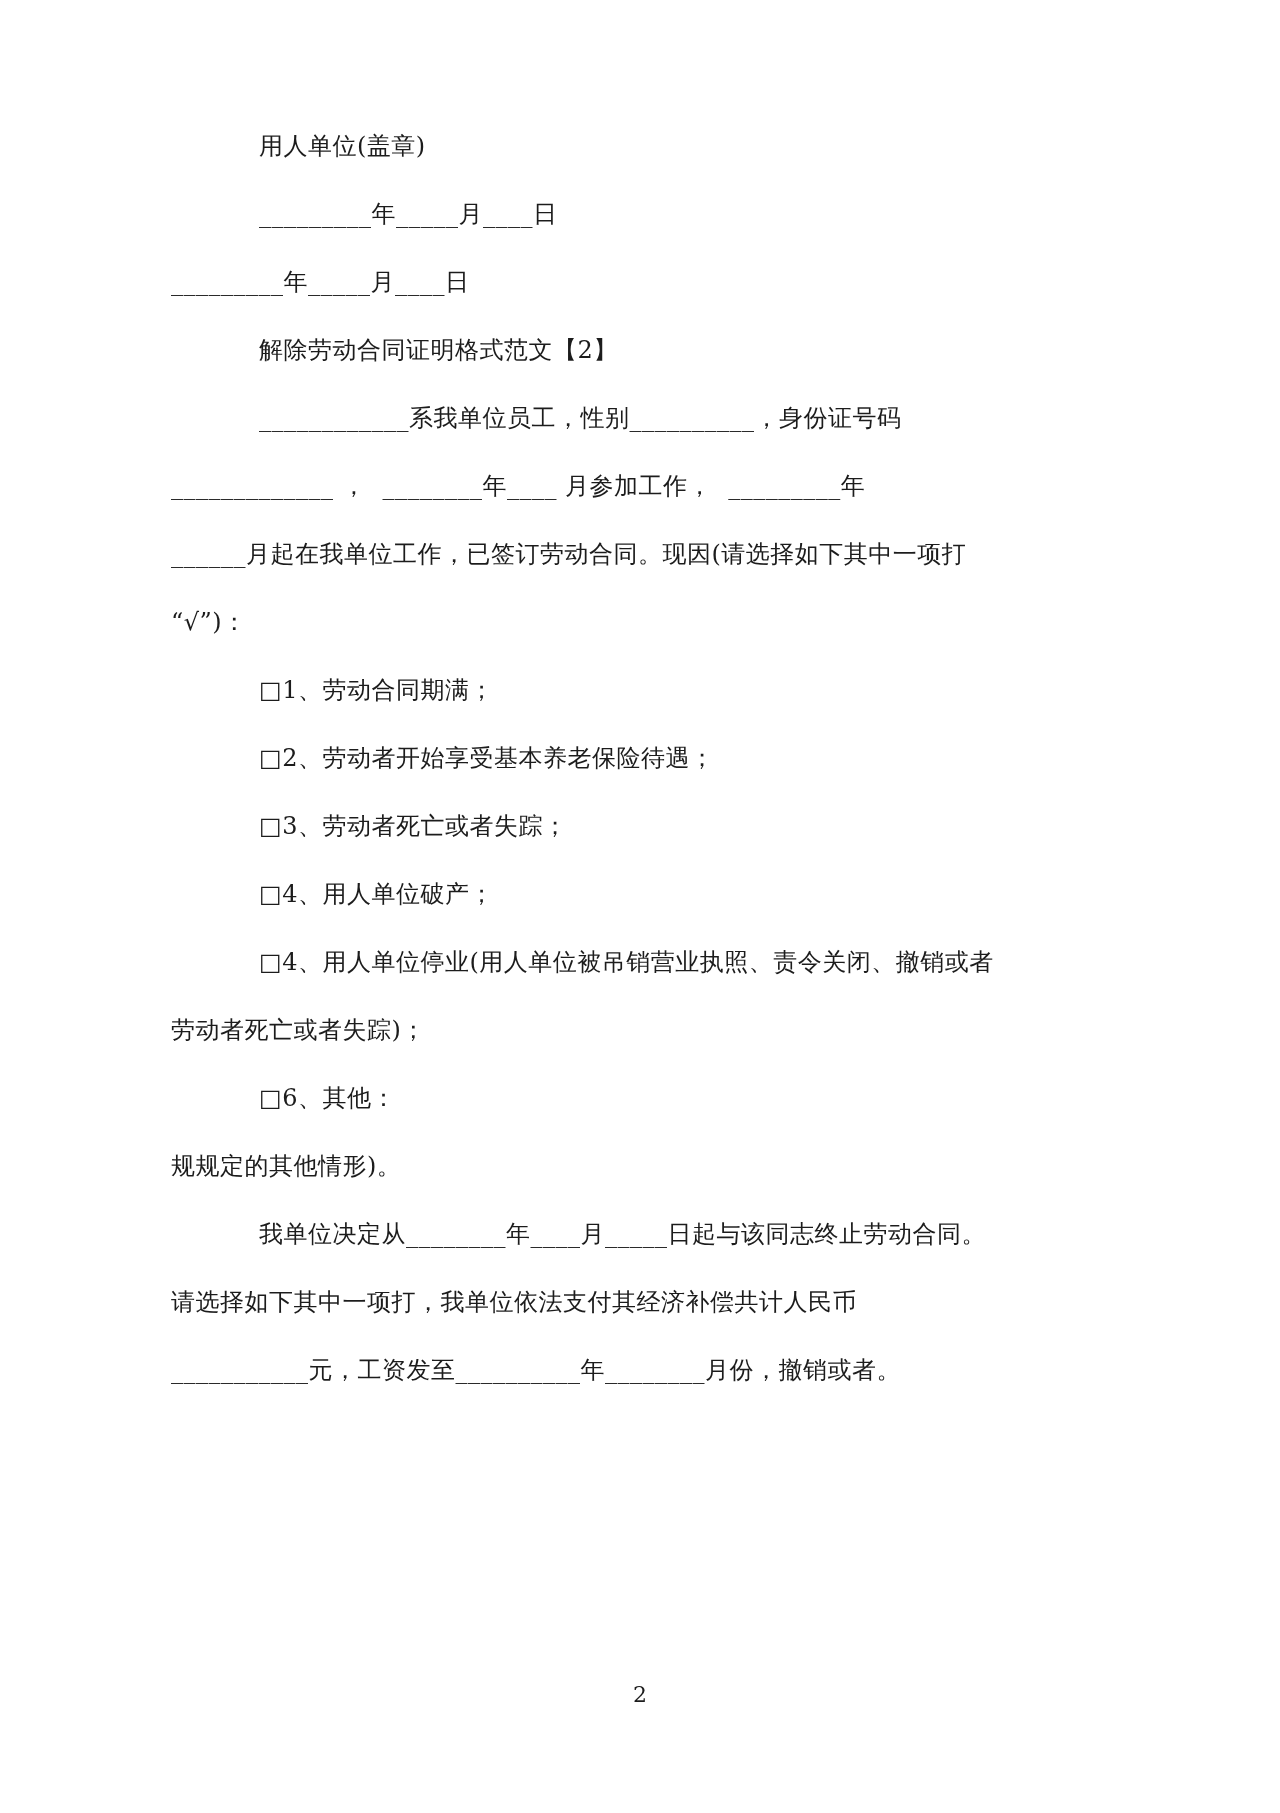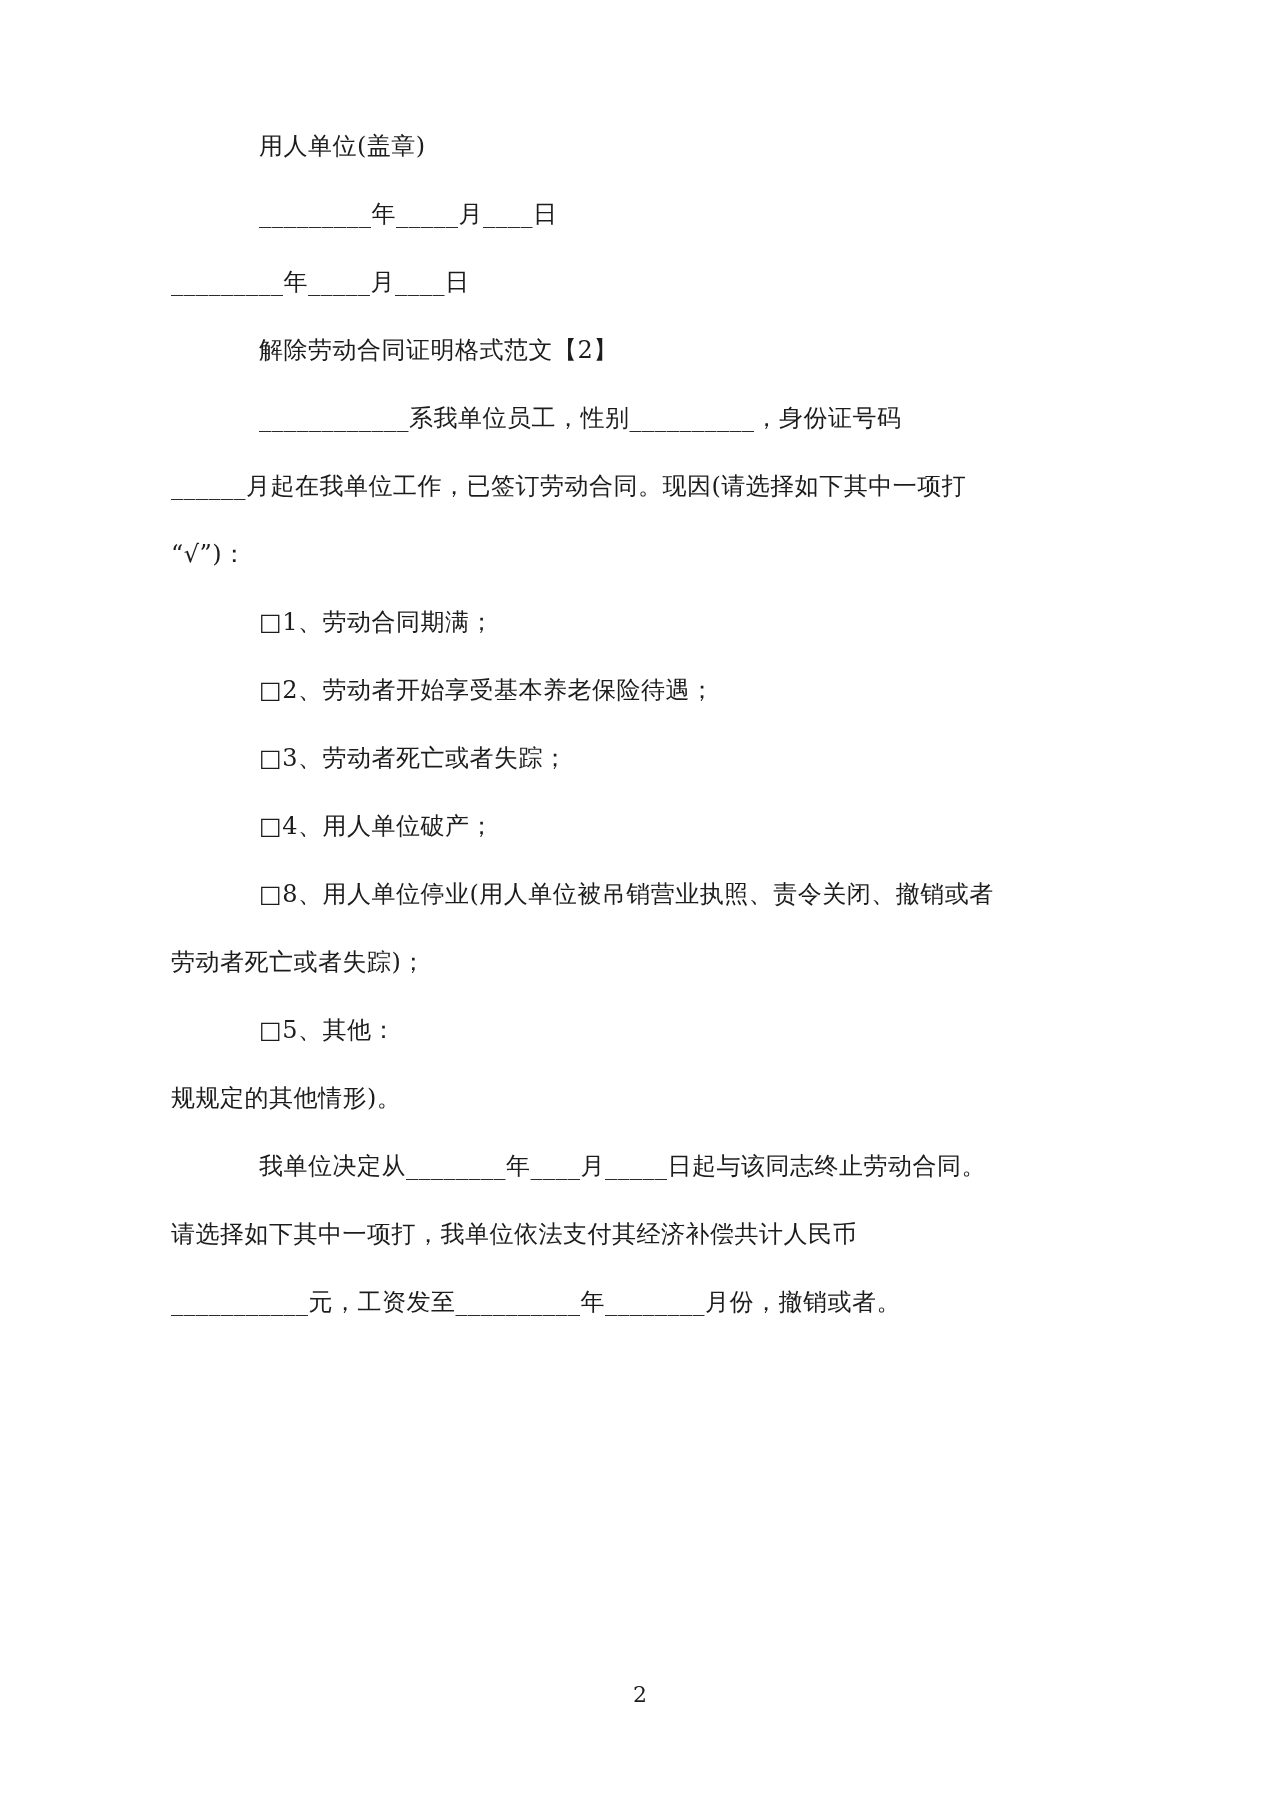--- a/index.html
+++ b/index.html
@@ -53,32 +53,33 @@
     <div>
       <div class="line indent">用人单位(盖章)</div>
       <div class="line indent">_________年_____月____日</div>
       <div class="line">_________年_____月____日</div>
     </div>
 
     <div class="line indent">解除劳动合同证明格式范文【2】</div>
 
     <div>
       <div class="line indent">____________系我单位员工，性别__________，身份证号码</div>
+      <div class="line">_____________ ，  ________年____ 月参加工作，  _________年</div>
       <div class="line">______月起在我单位工作，已签订劳动合同。现因(请选择如下其中一项打</div>
       <div class="line">“√”)：</div>
     </div>
 
     <div>
       <div class="line indent">□1、劳动合同期满；</div>
       <div class="line indent">□2、劳动者开始享受基本养老保险待遇；</div>
       <div class="line indent">□3、劳动者死亡或者失踪；</div>
       <div class="line indent">□4、用人单位破产；</div>
-      <div class="line indent">□8、用人单位停业(用人单位被吊销营业执照、责令关闭、撤销或者</div>
+      <div class="line indent">□4、用人单位停业(用人单位被吊销营业执照、责令关闭、撤销或者</div>
       <div class="line">劳动者死亡或者失踪)；</div>
-      <div class="line indent">□5、其他：</div>
+      <div class="line indent">□6、其他：</div>
     </div>
 
     <div>
       <div class="line">规规定的其他情形)。</div>
     </div>
 
     <div>
       <div class="line indent">我单位决定从________年____月_____日起与该同志终止劳动合同。</div>
       <div class="line">请选择如下其中一项打，我单位依法支付其经济补偿共计人民币</div>
       <div class="line">___________元，工资发至__________年________月份，撤销或者。</div>

